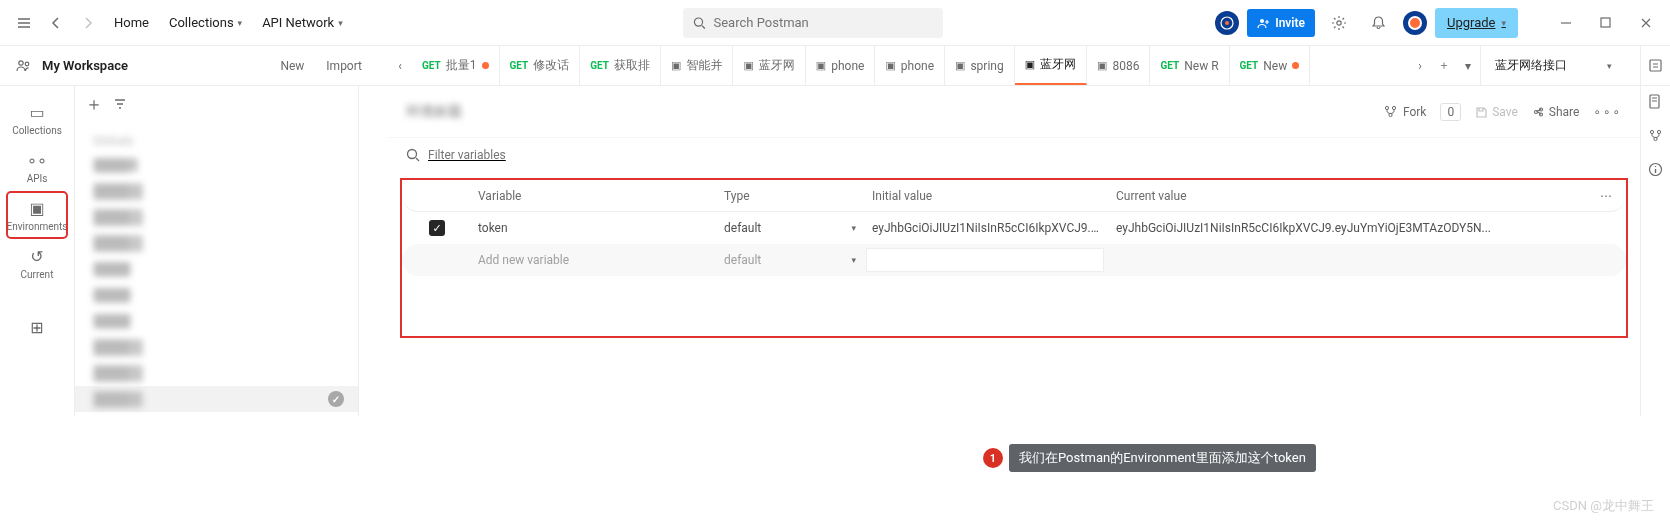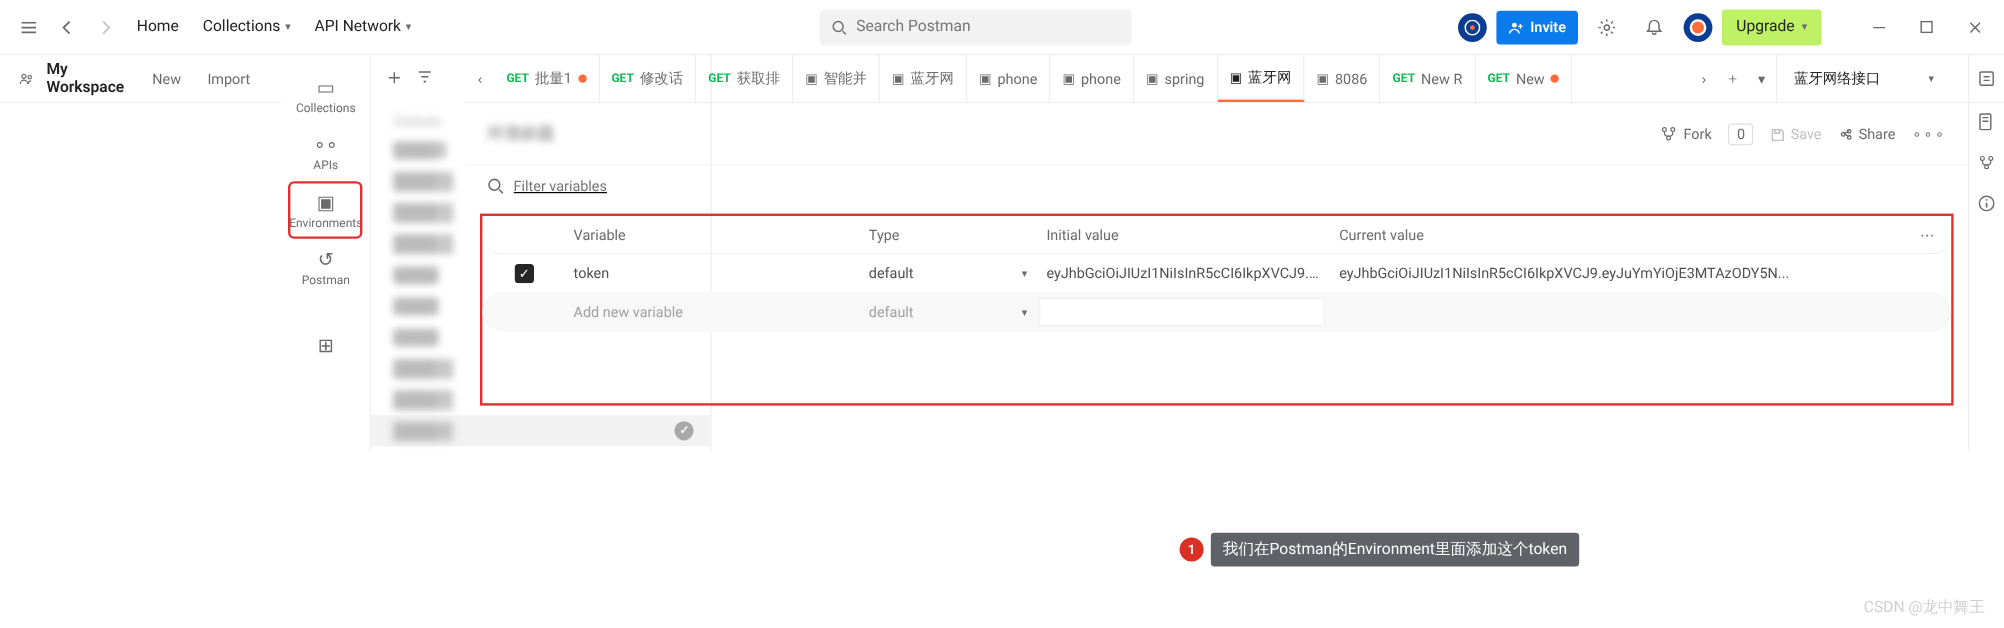--- a/index.html
+++ b/index.html
@@ -10,21 +10,21 @@
 .icon-btn { width: 32px; height: 32px; display: flex; align-items: center; justify-content: center; color: #6b6b6b; border-radius: 4px; cursor: pointer; }
 .nav-link { padding: 0 10px; color: #212121; font-size: 13px; display: flex; align-items: center; gap: 4px; cursor: pointer; }
 .chev { font-size: 9px; color: #6b6b6b; }
 
 .search-wrap { margin-left: auto; margin-right: auto; }
 .search { height: 30px; width: 260px; background: #f2f2f2; border-radius: 4px; display: flex; align-items: center; padding: 0 10px; color: #6b6b6b; gap: 8px; }
 .search input { background: transparent; border: none; outline: none; font-size: 13px; width: 100%; color: #6b6b6b; }
 
 .right-cluster { display: flex; align-items: center; gap: 8px; }
 .invite-btn { background: #097bed; color: #fff; height: 28px; padding: 0 10px; border-radius: 3px; display: flex; align-items: center; gap: 6px; font-size: 12px; font-weight: 600; }
-.upgrade-btn { background: #bef264; height: 30px; padding: 0 12px; border-radius: 3px; display: flex; align-items: center; gap: 6px; font-size: 13px; }
+.upgrade-btn { background: #7dd3fc; height: 30px; padding: 0 12px; border-radius: 3px; display: flex; align-items: center; gap: 6px; font-size: 13px; text-decoration: underline; }
 .circle-icon { width: 24px; height: 24px; border-radius: 50%; display: flex; align-items: center; justify-content: center; }
 .ci-blue { background: #0a3d91; color: #fff; }
 
 
 .wsbar { height: 40px; display: flex; align-items: center; border-bottom: 1px solid #ededed; padding: 0 16px; gap: 10px; }
 .ws-name { font-size: 13px; font-weight: 600; }
 .ws-actions { margin-left: auto; display:flex; gap:2px; }
 .ws-btn { padding: 5px 10px; font-size: 12px; color: #6b6b6b; cursor:pointer; }
 
 
@@ -175,21 +175,21 @@
     <div class="icon-btn">
         <svg width="12" height="12">
           <path d="M2 2l8 8M10 2l-8 8" stroke="#6b6b6b" stroke-width="1.2"></path>
         </svg>
       </div>
   </div>
 </div>
 
 <div style="display:flex">
 
-  <div style="width:388px; display:flex; ">
+  <div style="width:388px; display:flex; flex-direction:column">
     <div class="wsbar">
       <svg width="16" height="16" viewBox="0 0 16 16">
           <circle cx="5" cy="5" r="2.2" fill="none" stroke="#6b6b6b" stroke-width="1.2"></circle>
           <circle cx="11" cy="6" r="1.8" fill="none" stroke="#6b6b6b" stroke-width="1.2"></circle>
           <path d="M1 13c0-2.5 2-4 4-4s4 1.5 4 4M9.5 13c0-2 1.3-3.2 3-3.2" fill="none" stroke="#6b6b6b" stroke-width="1.2"></path>
         </svg>
       <span class="ws-name">My Workspace</span>
       <div class="ws-actions">
         <div class="ws-btn">New</div>
         <div class="ws-btn">Import</div>
@@ -205,21 +205,21 @@
         <div class="rail-item">
             <span class="rail-icon">∘∘</span>
             <span>APIs</span>
           </div>
         <div class="rail-item selected">
             <span class="rail-icon">▣</span>
             <span>Environments</span>
           </div>
         <div class="rail-item">
             <span class="rail-icon">↺</span>
-            <span>Postman</span>
+            <span>Current</span>
           </div>
         <div style="height:14px"></div>
         <div class="rail-item">
             <span class="rail-icon">⊞</span>
           </div>
       </div>
 
       <div class="sidebar">
         <div class="sidebar-tools">
           <span style="font-size:18px;cursor:pointer">＋</span>

